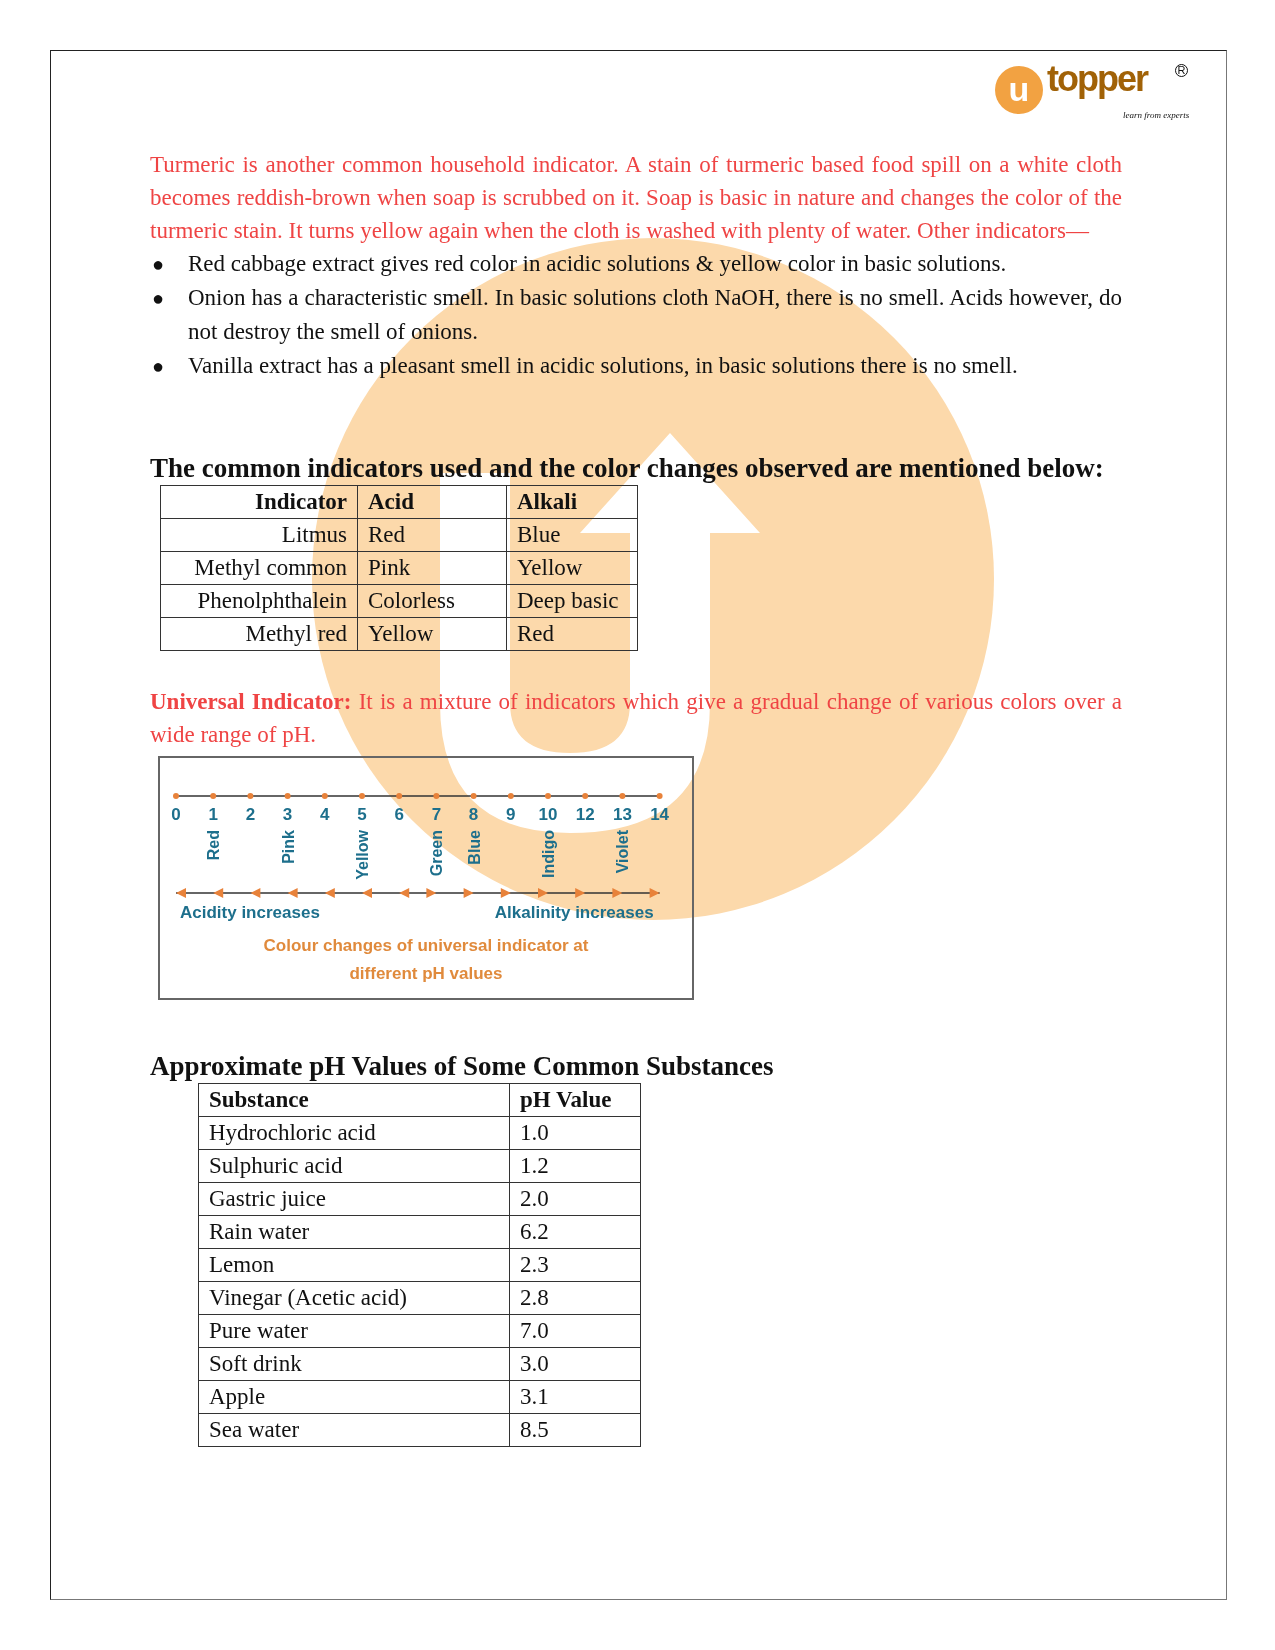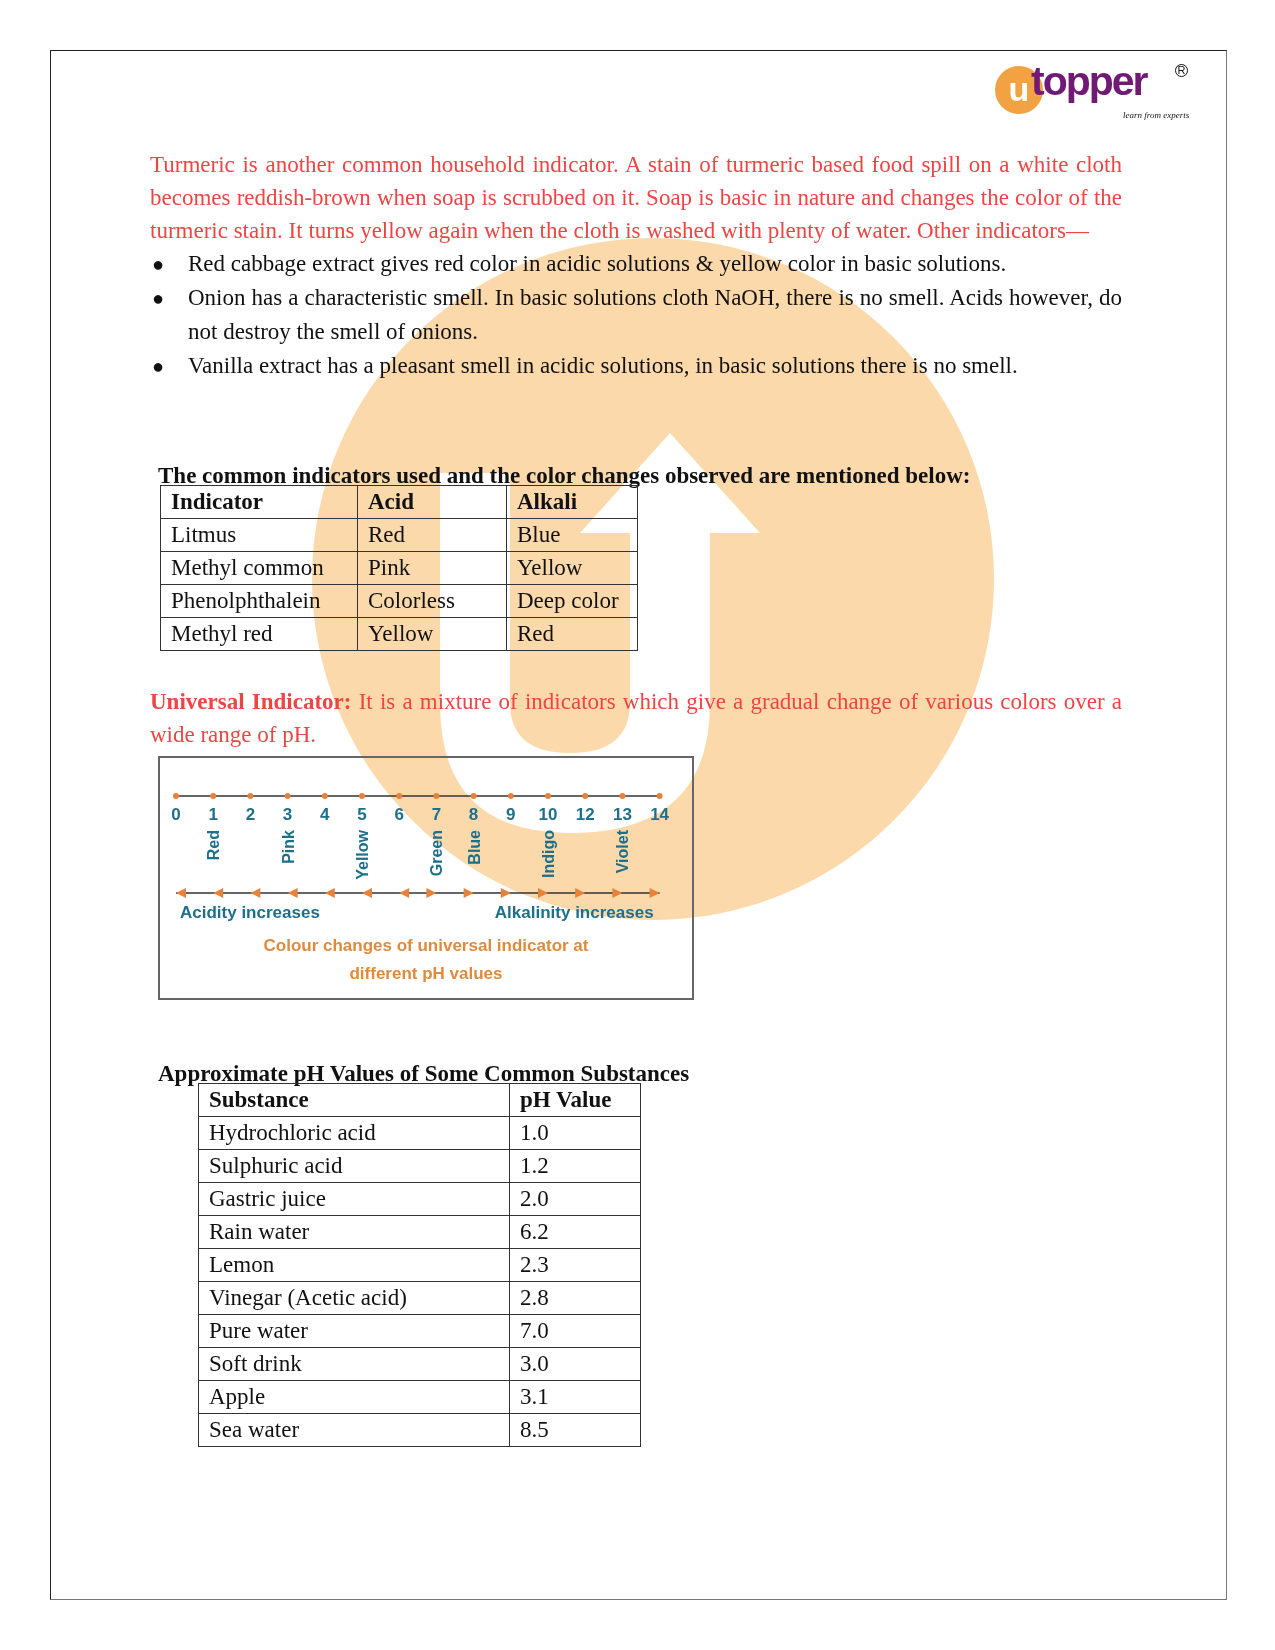--- a/index.html
+++ b/index.html
@@ -11,42 +11,42 @@
   
   .watermark { position: absolute; left: 312px; top: 238px; width: 682px; height: 682px;
                border-radius: 50%; background: #fcd9ab; z-index: 0; overflow: hidden; }
   .wm-u { position: absolute; left: 128px; top: 175px; width: 340px; height: 420px; }
 
   
   .logo { position: absolute; left: 995px; top: 66px; height: 60px; z-index: 2; }
   .logo-circle { position: absolute; left: 0; top: 0; width: 48px; height: 48px; border-radius: 50%;
                  background: #f2a242; color:#fff; font-family:"Liberation Sans", sans-serif; font-size: 34px;
                  line-height: 46px; text-align:center; font-weight:bold; }
-  .logo-text { position: absolute; left: 36px; top: -8px; font-family: "Liberation Sans", sans-serif;
-               font-size: 41px; font-weight: bold; letter-spacing: -2px; color: #701a75; }
+  .logo-text { position: absolute; left: 52px; top: -8px; font-family: "Liberation Sans", sans-serif;
+               font-size: 36px; font-weight: bold; letter-spacing: -2px; color: #a16207; }
   .logo-reg { position: absolute; left: 180px; top: -2px; font-family:"Liberation Sans",sans-serif; font-size: 11px; color:#111;
               border:1px solid #111; border-radius:50%; width:11px; height:11px; line-height:11px; text-align:center; }
   .logo-tag { position: absolute; left: 128px; top: 44px; font-family:"Liberation Serif",serif; font-style: italic;
               font-size: 9px; color: #111; white-space: nowrap; }
 
   .content { position: absolute; left: 150px; top: 148px; width: 972px; z-index: 1; }
   p.para { margin: 0; font-size: 23px; line-height: 33px; text-align: justify; color: #ef4444; }
   ul.bullets { margin: 0; padding: 0; list-style: none; }
   ul.bullets li { position: relative; padding-left: 38px; font-size: 23px; line-height: 34px; text-align: justify; }
   ul.bullets li .dot { position: absolute; left: 2px; top: 0; font-size: 20px; }
 
-  h3.section { margin: 8px; font-size: 23px; font-weight: bold; line-height: 30px; }
+  h3.section { margin: 0; font-size: 27px; font-weight: bold; line-height: 30px; }
 
   table.grid { border-collapse: collapse; font-size: 23px; }
   table.grid td { border: 1.5px solid #333; padding: 0 10px; height: 32px; line-height: 30px; }
   table.grid tr.head td { font-weight: bold; }
 
   .indicators-title { position: absolute; top: 305px; left: 0; }
   .indicators-table { position: absolute; top: 337px; left: 10px; }
-  .indicators-table td:nth-child(1){ width: 176px; }
+  .indicators-table td:nth-child(1){ width: 176px; text-align: right; }
   .indicators-table td:nth-child(2){ width: 128px; }
   .indicators-table td:nth-child(3){ width: 110px; }
 
   .universal { position: absolute; top: 537px; left: 0; width: 972px; }
   .universal .label { font-weight: bold; }
 
   .diagram { position: absolute; top: 608px; left: 8px; width: 536px; height: 244px;
              border: 2px solid #666; box-sizing: border-box; background: transparent; }
   .diagram svg { position: absolute; left: 0; top: 0; }
 
@@ -95,21 +95,21 @@
       <td>Blue</td>
     </tr>
     <tr>
       <td>Methyl common</td>
       <td>Pink</td>
       <td>Yellow</td>
     </tr>
     <tr>
       <td>Phenolphthalein</td>
       <td>Colorless</td>
-      <td>Deep color</td>
+      <td>Deep basic</td>
     </tr>
     <tr>
       <td>Methyl red</td>
       <td>Yellow</td>
       <td>Red</td>
     </tr>
   </tbody>
     </table>
 
   <p class="para universal"><span class="label">Universal Indicator:</span><span> It is a mixture of indicators which give a gradual change of various colors over a wide range of pH.</span></p>

